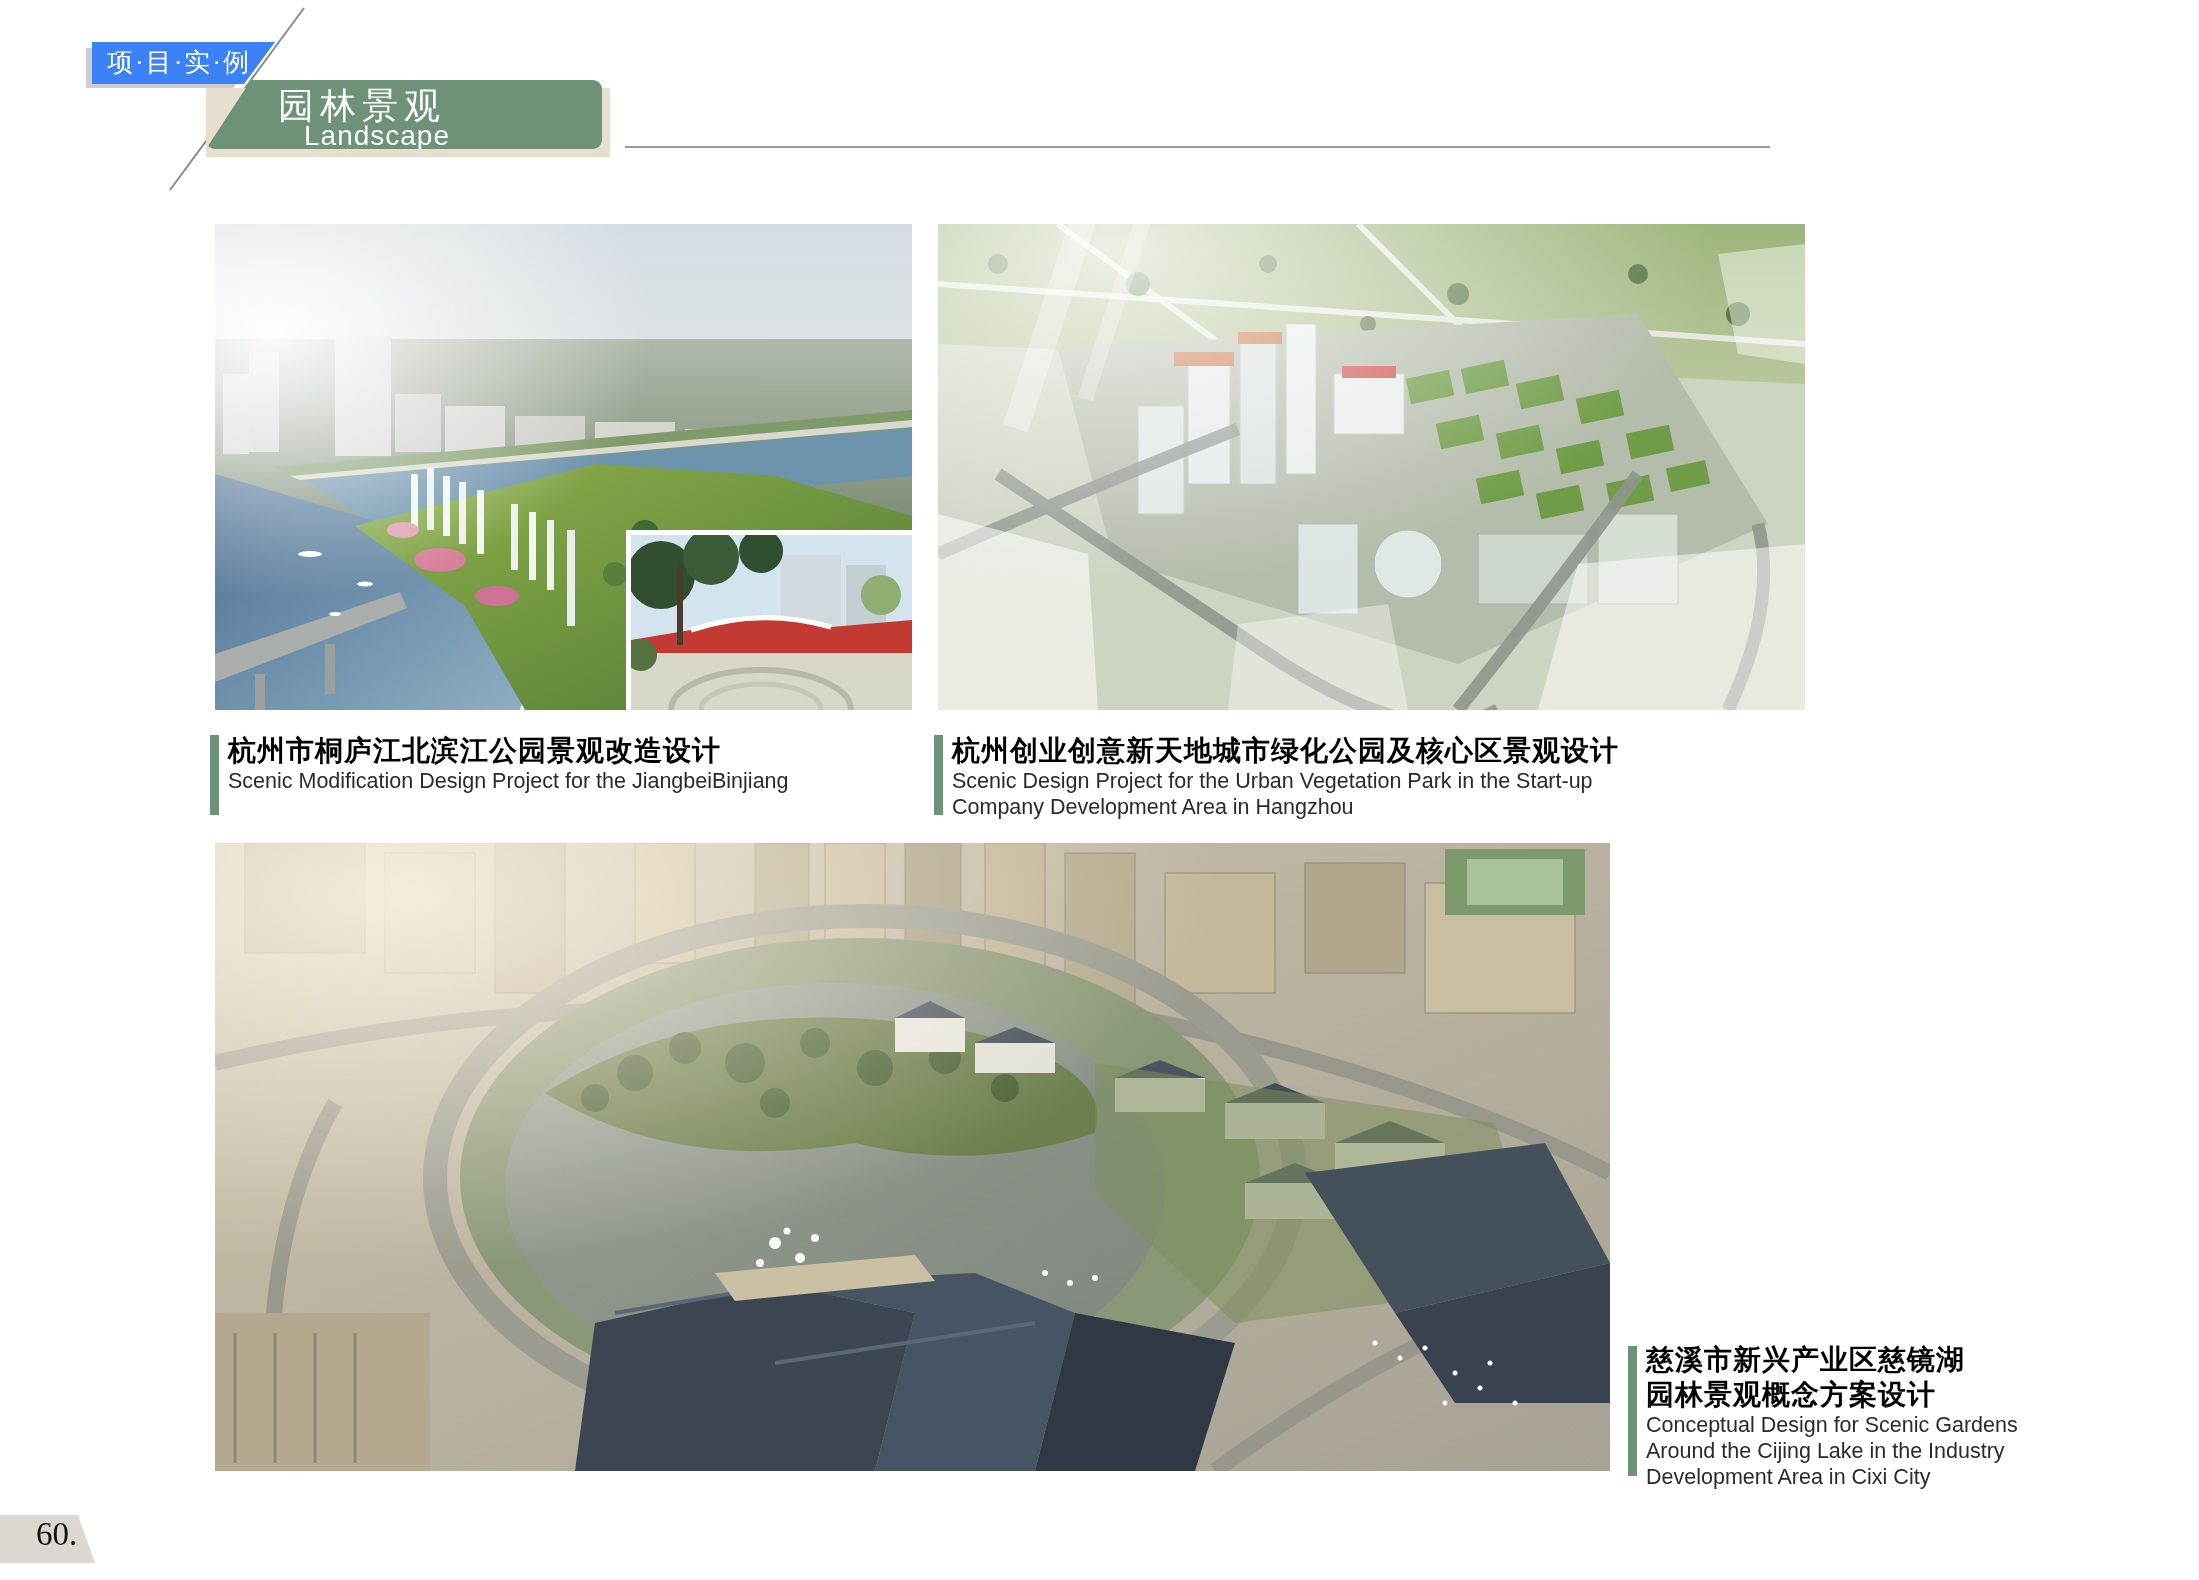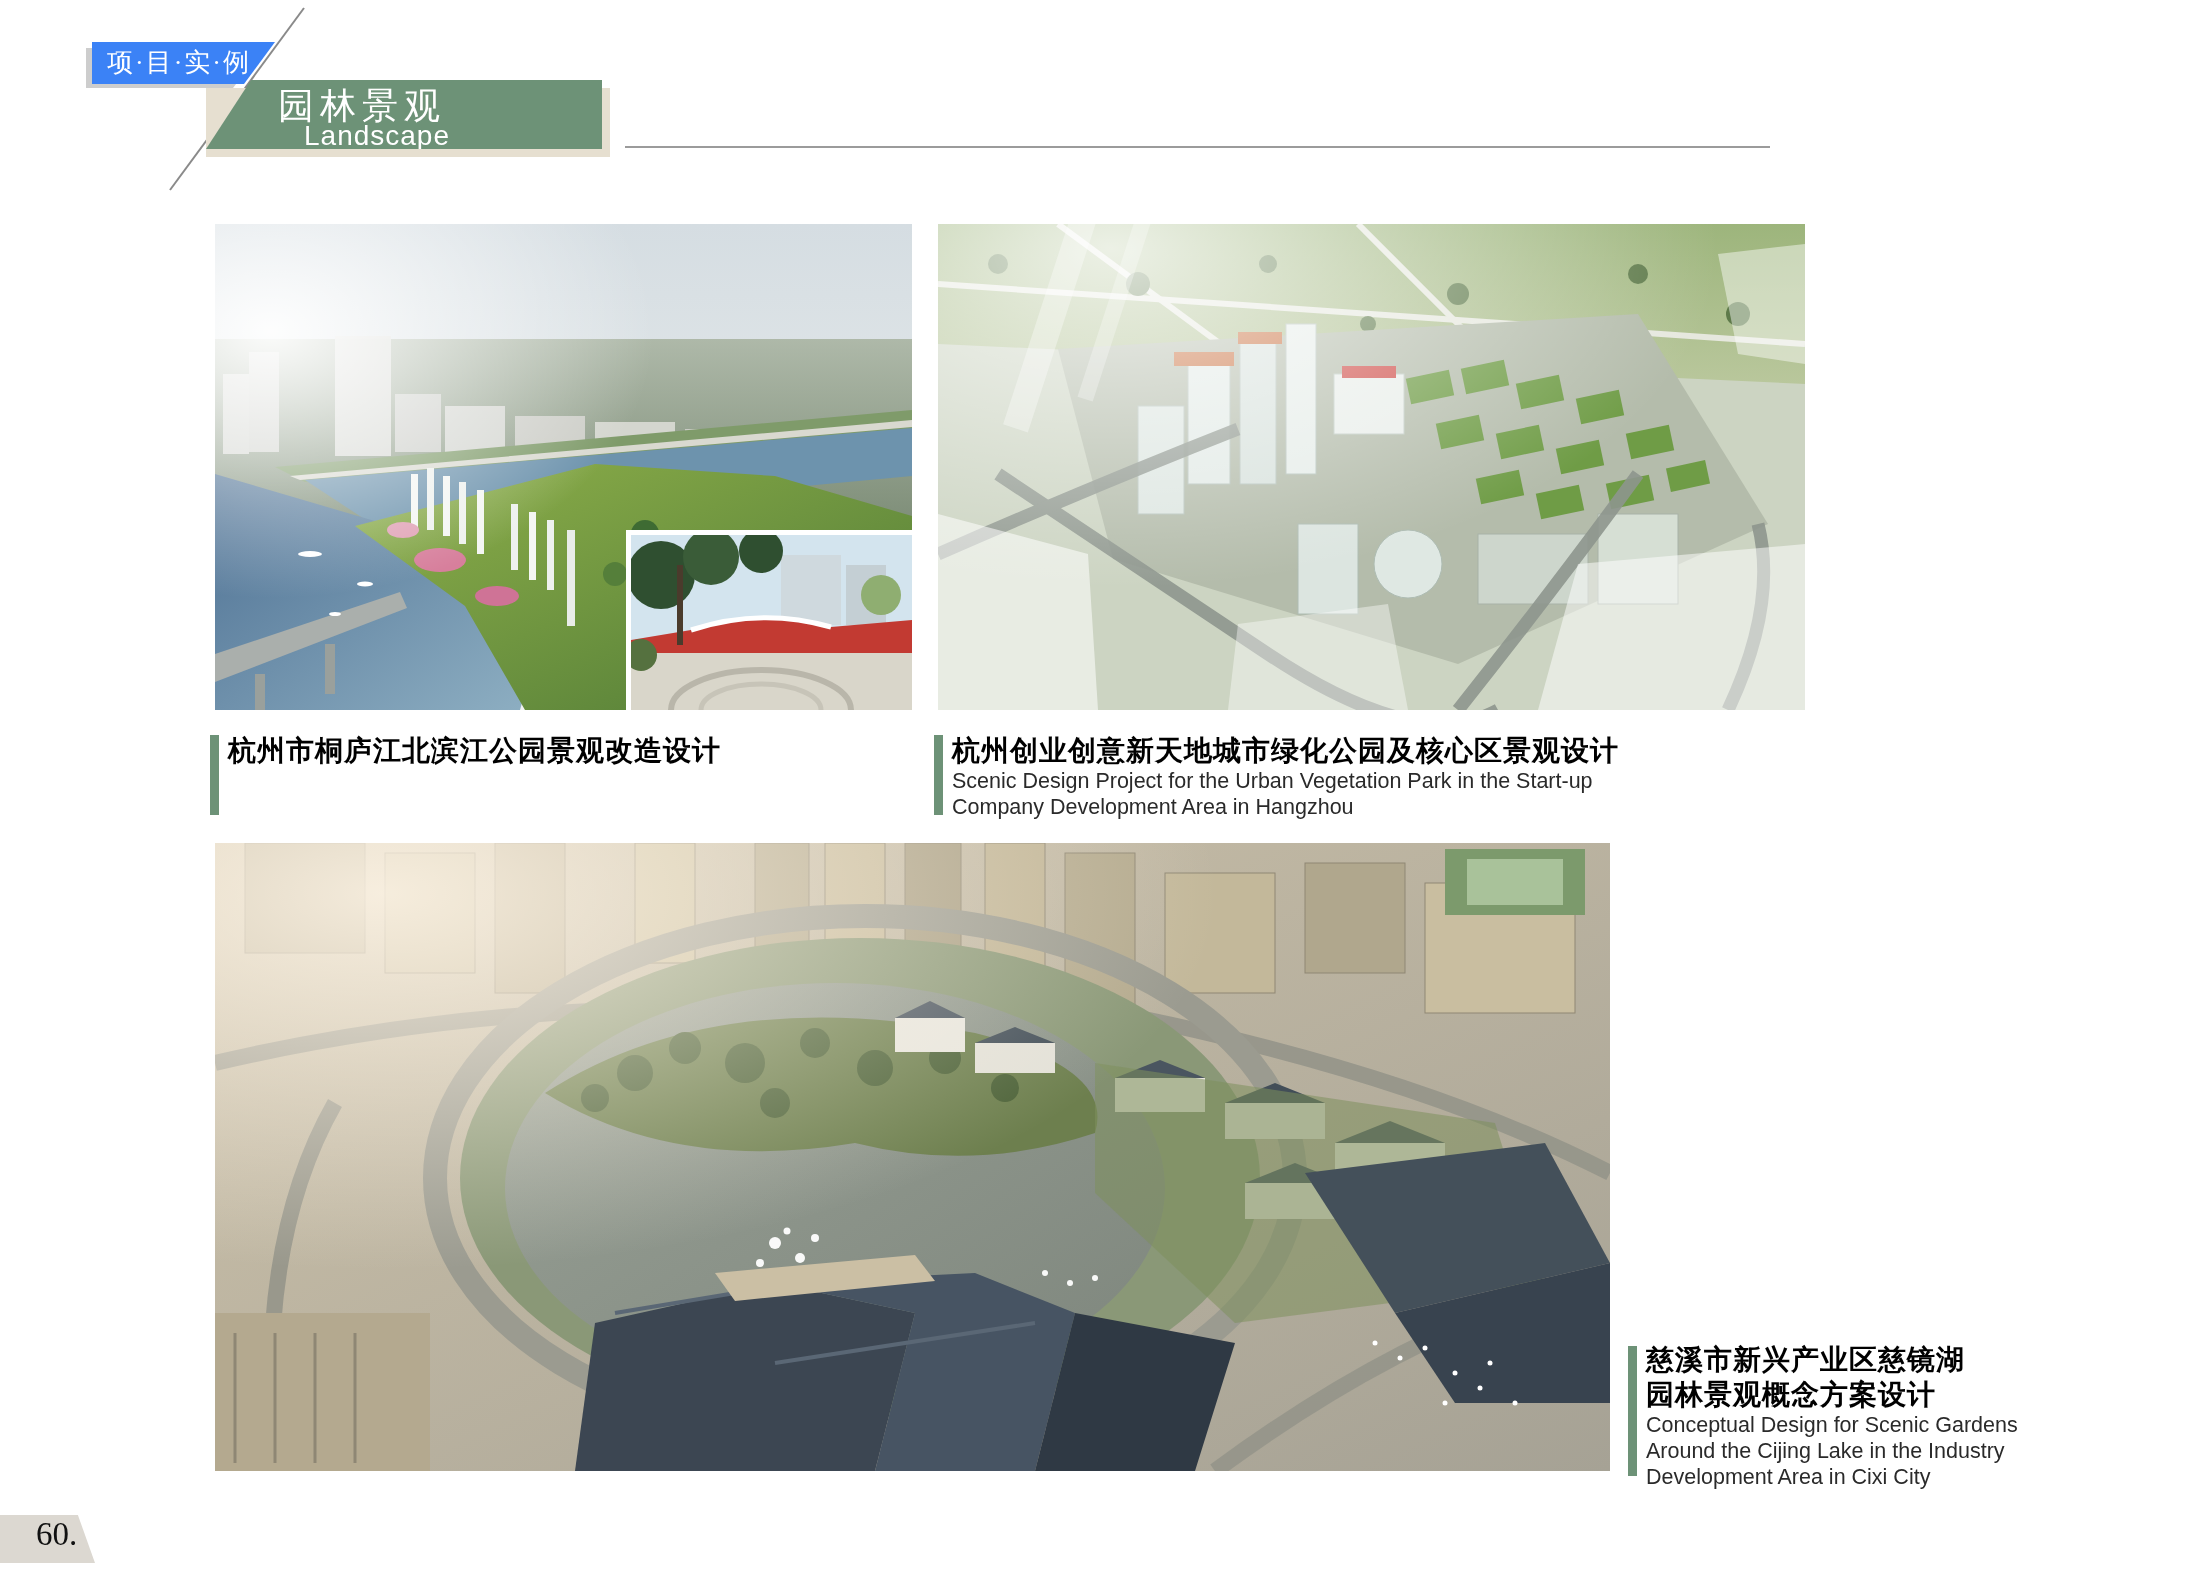--- a/index.html
+++ b/index.html
@@ -10,21 +10,21 @@
   
   .proj-tab{left:92px;top:42px;width:183px;height:42px;background:#3b82f6;color:#fff;
     clip-path:polygon(0 0,100% 0,calc(100% - 31px) 100%,0 100%);
     font-family:"Liberation Serif","DejaVu Serif",serif;font-size:26px;letter-spacing:2px;
     line-height:42px;padding-left:15px;box-sizing:border-box;}
   .proj-tab-shadow{left:86px;top:48px;width:178px;height:40px;background:#cdcdcd;
     clip-path:polygon(0 0,100% 0,calc(100% - 31px) 100%,0 100%);}
   .header-diagonal{left:0;top:0;width:420px;height:220px;pointer-events:none;}
   .green-box-shadow{left:206px;top:88px;width:404px;height:69px;background:#e6dfd0;}
   .green-box{left:206px;top:80px;width:396px;height:69px;background:#6d9277;color:#ffffff;
-    clip-path:polygon(45px 0,100% 0,100% 100%,0 100%);}
+    clip-path:polygon(45px 0,100% 0,100% 100%,0 100%);border-radius:9px;}
   .green-box .zh{position:absolute;left:72px;top:2px;font-size:36px;letter-spacing:6px;}
   .green-box .en{position:absolute;left:98px;top:40px;font-size:28px;letter-spacing:1px;}
   .header-rule{left:625px;top:146px;width:1145px;height:2px;background:#9b9b9b;}
   .programme{right:80px;top:112px;font-family:"Liberation Serif","DejaVu Serif",serif;
     font-style:italic;font-size:42px;color:#6a6a6a;letter-spacing:2px;}
 
   
   .figure{overflow:hidden;background:#dfe3e0;}
   .fig1{left:215px;top:224px;width:697px;height:486px;}
   .fig2{left:938px;top:224px;width:867px;height:486px;}
@@ -239,20 +239,21 @@
       <rect x="0" y="0" width="867" height="486" fill="url(#f2glare)"></rect>
       <rect x="100" y="-20" width="26" height="230" fill="#ffffff" opacity="0.35" transform="rotate(18 113 95)"></rect>
       <rect x="170" y="-20" width="16" height="200" fill="#ffffff" opacity="0.3" transform="rotate(18 178 80)"></rect>
     </svg>
   </div>
 
   <div class="abs caption cap1">
     <div class="cap-bar abs" style="left:0;top:2px;height:80px;"></div>
     <div class="cap-text">
       <div class="cap-zh">杭州市桐庐江北滨江公园景观改造设计</div>
+      <div class="cap-en">Scenic Modification Design Project for the JiangbeiBinjiang</div>
     </div>
   </div>
 
   <div class="abs caption cap2">
     <div class="cap-bar abs" style="left:0;top:2px;height:80px;"></div>
     <div class="cap-text">
       <div class="cap-zh">杭州创业创意新天地城市绿化公园及核心区景观设计</div>
       <div class="cap-en">Scenic Design Project for the Urban Vegetation Park in the Start-up</div>
       <div class="cap-en">Company Development Area in Hangzhou</div>
     </div>

